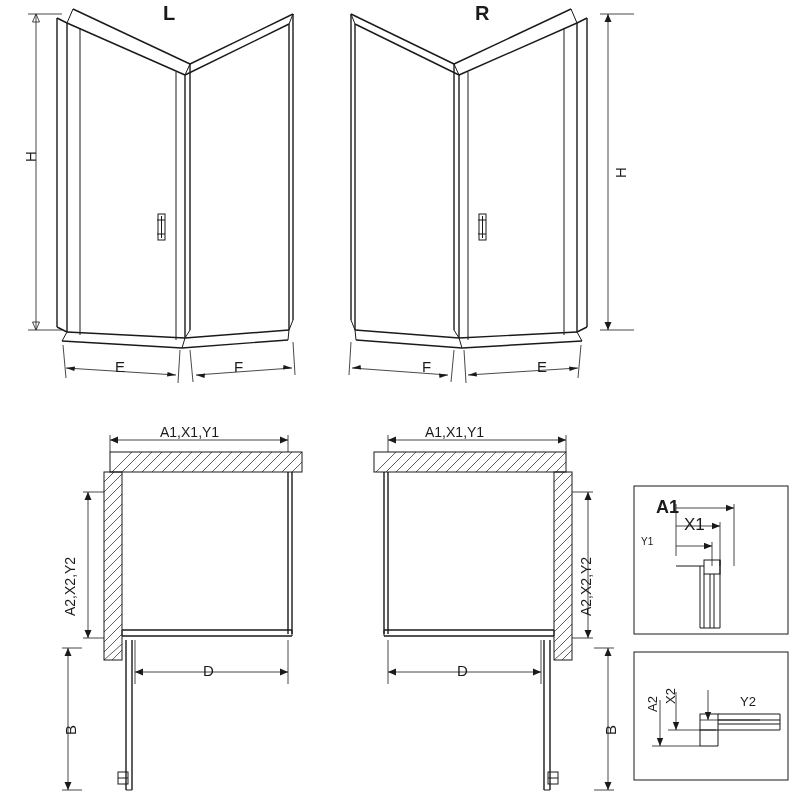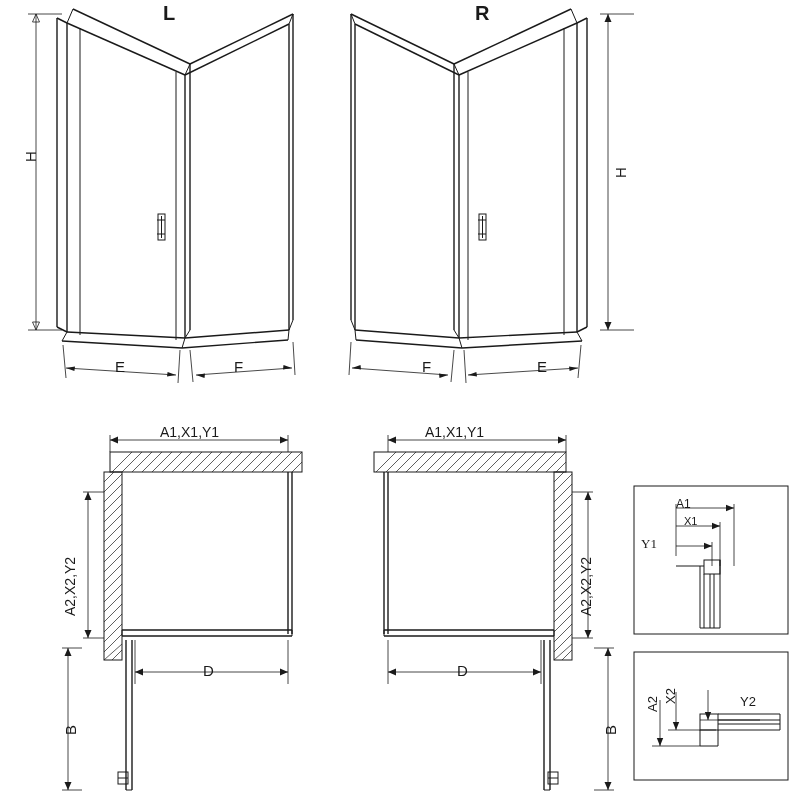--- a/index.html
+++ b/index.html
@@ -377,21 +377,21 @@
 
   <div style="position:absolute;left:62px;top:616px;font-size:14px;transform:rotate(-90deg);transform-origin:left top;white-space:nowrap;">A2,X2,Y2</div>
   <div style="position:absolute;left:578px;top:616px;font-size:14px;transform:rotate(-90deg);transform-origin:left top;white-space:nowrap;">A2,X2,Y2</div>
 
   <div style="position:absolute;left:203px;top:662px;font-size:15px;">D</div>
   <div style="position:absolute;left:457px;top:662px;font-size:15px;">D</div>
 
   <div style="position:absolute;left:62px;top:735px;font-size:15px;transform:rotate(-90deg);transform-origin:left top;">B</div>
   <div style="position:absolute;left:602px;top:735px;font-size:15px;transform:rotate(-90deg);transform-origin:left top;">B</div>
 
-  <div style="position:absolute;left:676px;top:497px;font-size:12px;">A1</div>
-  <div style="position:absolute;left:684px;top:515px;font-size:11px;">X1</div>
-  <div style="position:absolute;left:641px;top:536px;font-size:13px;font-family:Liberation Serif, serif;">Y1</div>
+  <div style="position:absolute;left:656px;top:497px;font-size:18px;font-weight:bold;">A1</div>
+  <div style="position:absolute;left:684px;top:515px;font-size:17px;">X1</div>
+  <div style="position:absolute;left:641px;top:536px;font-size:10px;">Y1</div>
 
   <div style="position:absolute;left:645px;top:712px;font-size:13px;transform:rotate(-90deg);transform-origin:left top;">A2</div>
   <div style="position:absolute;left:663px;top:704px;font-size:13px;transform:rotate(-90deg);transform-origin:left top;">X2</div>
   <div style="position:absolute;left:740px;top:694px;font-size:13px;">Y2</div>
 
 </div>
 
 </body></html>

